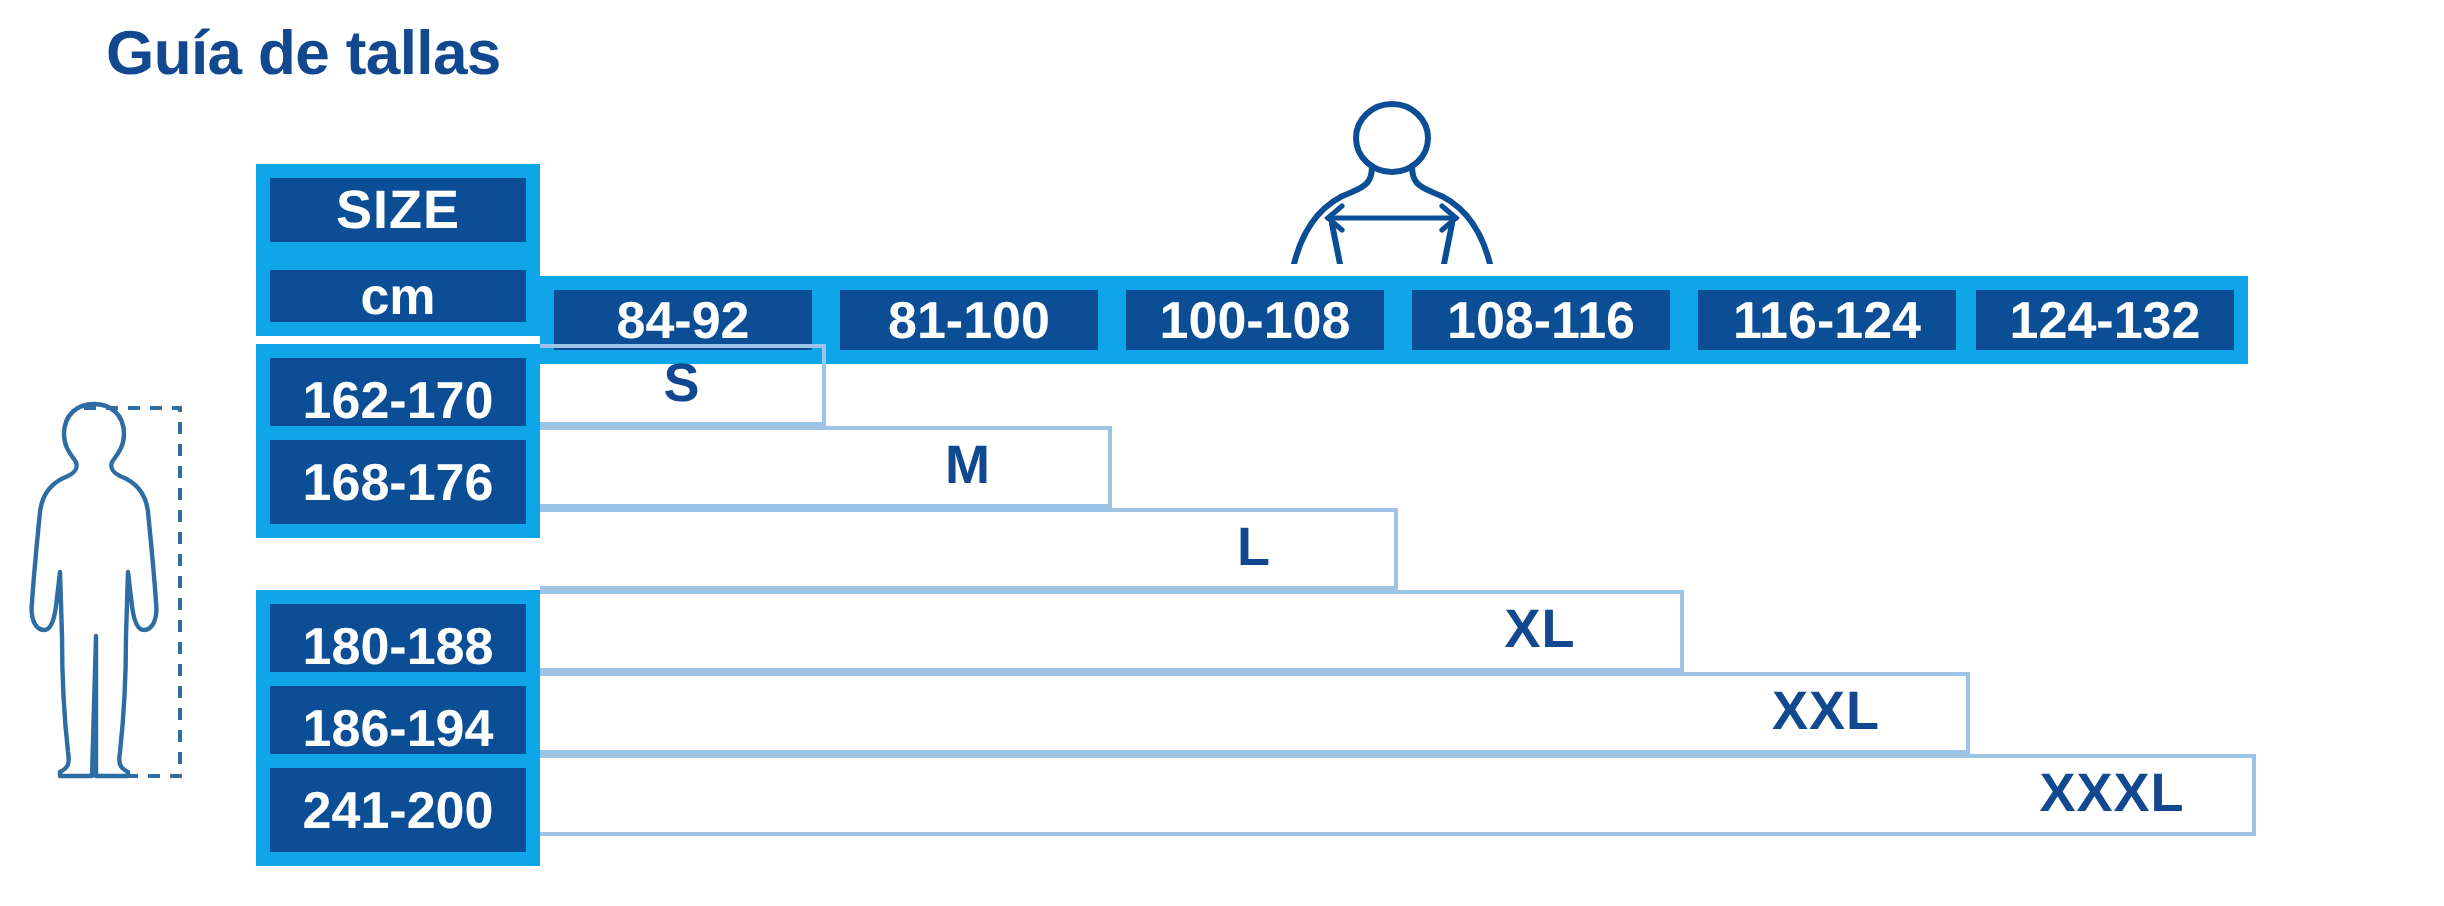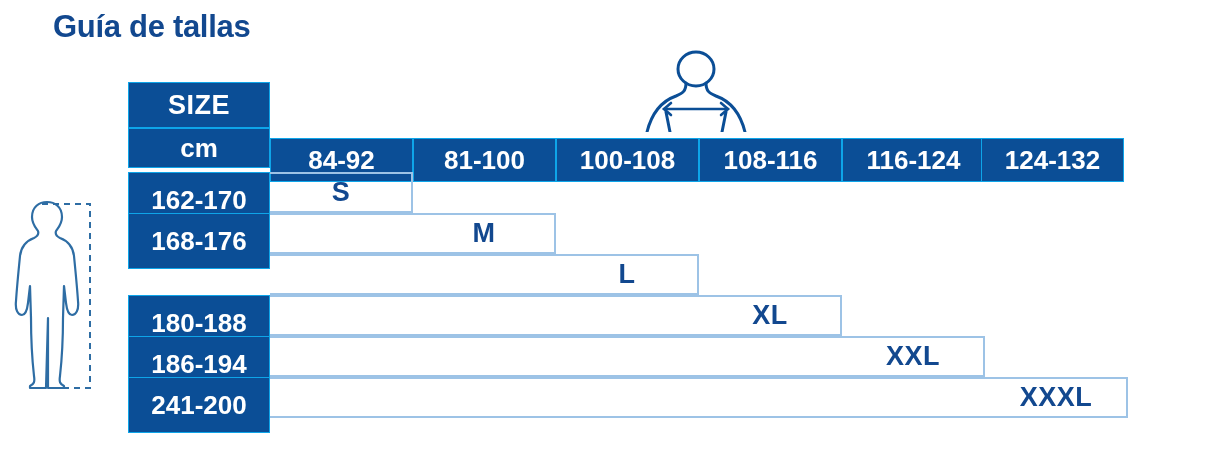--- a/index.html
+++ b/index.html
@@ -38,21 +38,21 @@
 
   .cell-blue {
     position: absolute;
     background: #0B4E96;
     color: #ffffff;
     font-weight: bold;
     display: flex;
     align-items: center;
     justify-content: center;
     box-sizing: border-box;
-    border: 1px solid #0ea5e9;
+    border: 7px solid #0ea5e9;
   }
 
   #hdr-size {
     left: 0px;
     top: 0px;
     width: 142px;
     height: 46px;
     font-size: 27px;
     letter-spacing: 0.5px;
   }

